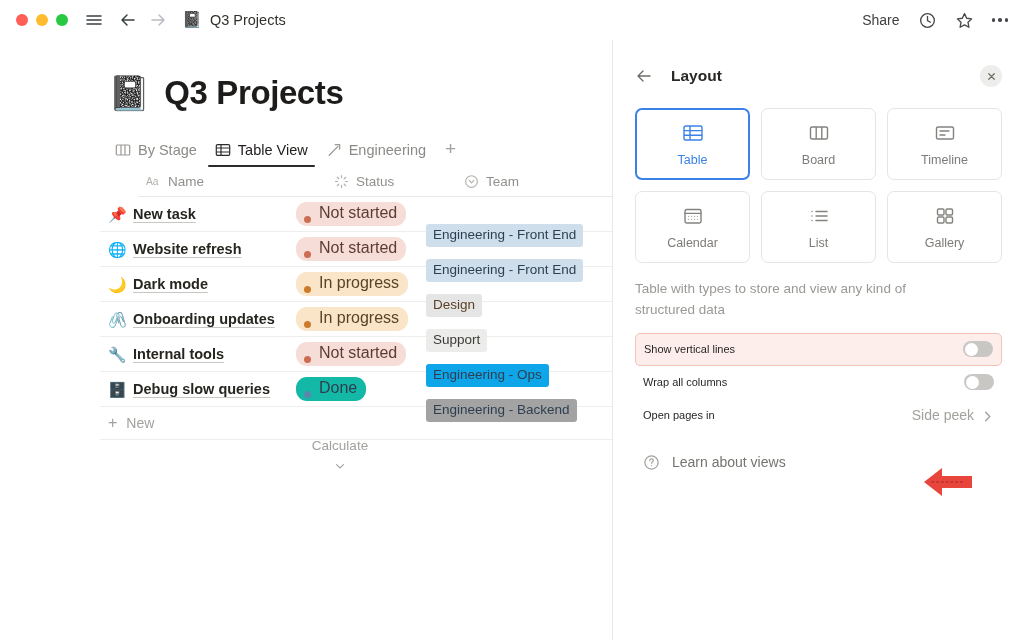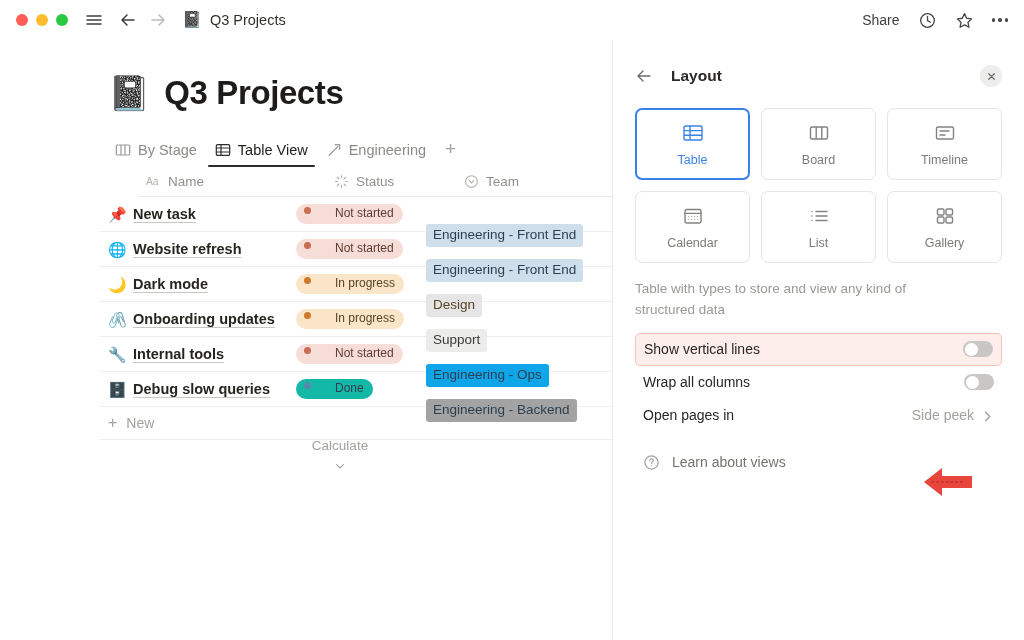--- a/index.html
+++ b/index.html
@@ -132,23 +132,23 @@
   .cell.status { width: 130px; }
   .cell.team { flex: 1; }
   .row-emoji { font-size: 15px; line-height: 1; width: 17px; text-align: center; }
   .row-name {
     font-size: 14.5px; color: #26251f; font-weight: 600;
     text-decoration: underline; text-decoration-color: #c9c7c3;
     text-underline-offset: 2.5px;
   }
 
   .pill {
-    display: inline-flex; align-items: flex-start; gap: 24px;
+    display: inline-flex; align-items: flex-end; gap: 8px;
     border-radius: 11px; padding: 2.5px 9px 3.5px 8px;
-    font-size: 12px; line-height: 1.15;
+    font-size: 16px; line-height: 1.15;
   }
   .pill .pdot { width: 7px; height: 7px; border-radius: 50%; display:block; }
 
   .tag {
     display: inline-flex; align-items: center;
     border-radius: 3px; padding: 2.5px 7px 3.5px 7px;
     font-size: 13.5px; line-height: 1.2; margin-top: 43px;
   }
 
   .row-new {
@@ -202,21 +202,21 @@
   }
 
   .opts { margin-top: 12px; }
   .opt-row {
     display: flex; align-items: center; height: 33px;
     padding: 0 8px; border-radius: 5px;
   }
   .opt-row.highlighted {
     background: #fdeeeb; border: 1px solid #f3c2b9;
   }
-  .opt-label { font-size: 14px; color: #282725; }
+  .opt-label { font-size: 11px; color: #282725; }
   .opt-right { margin-left: auto; display: flex; align-items: center; gap: 7px; }
   .toggle {
     width: 30px; height: 16px; border-radius: 9px; background: #c9c7c4;
     position: relative; cursor: pointer; display: block;
   }
   .toggle .knob {
     position: absolute; top: 1.5px; left: 1.5px; width: 13px; height: 13px;
     border-radius: 50%; background: #fff; display:block;
   }
   .opt-value { font-size: 14px; color: #a3a19d; }

